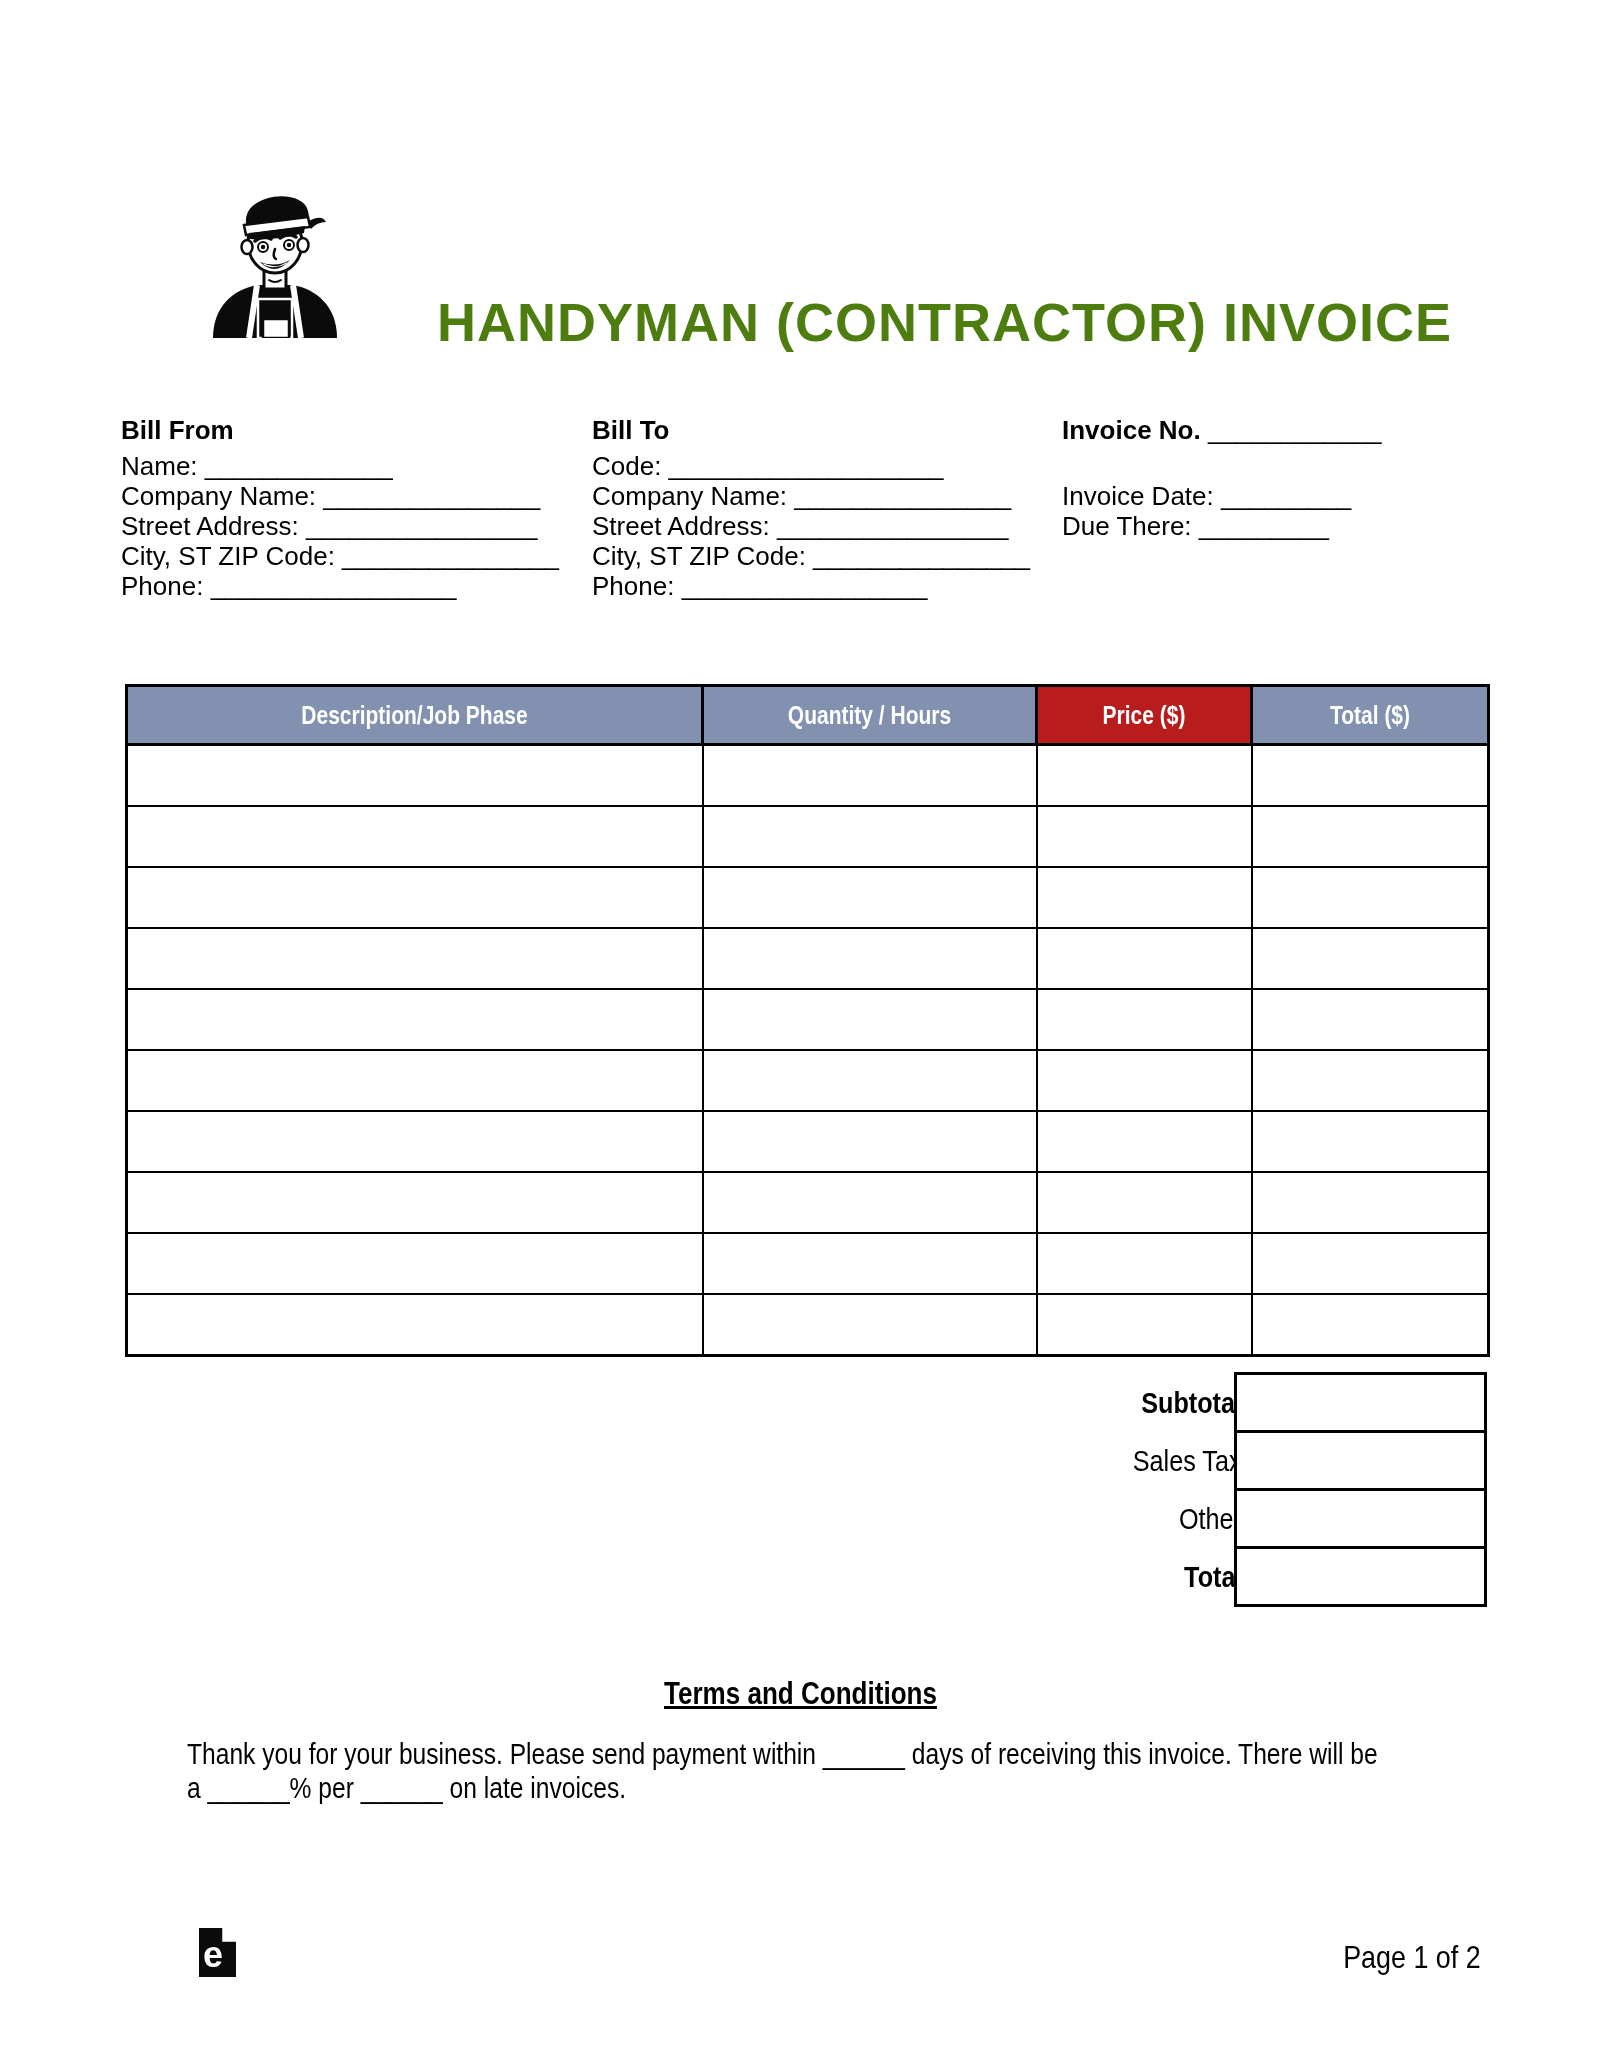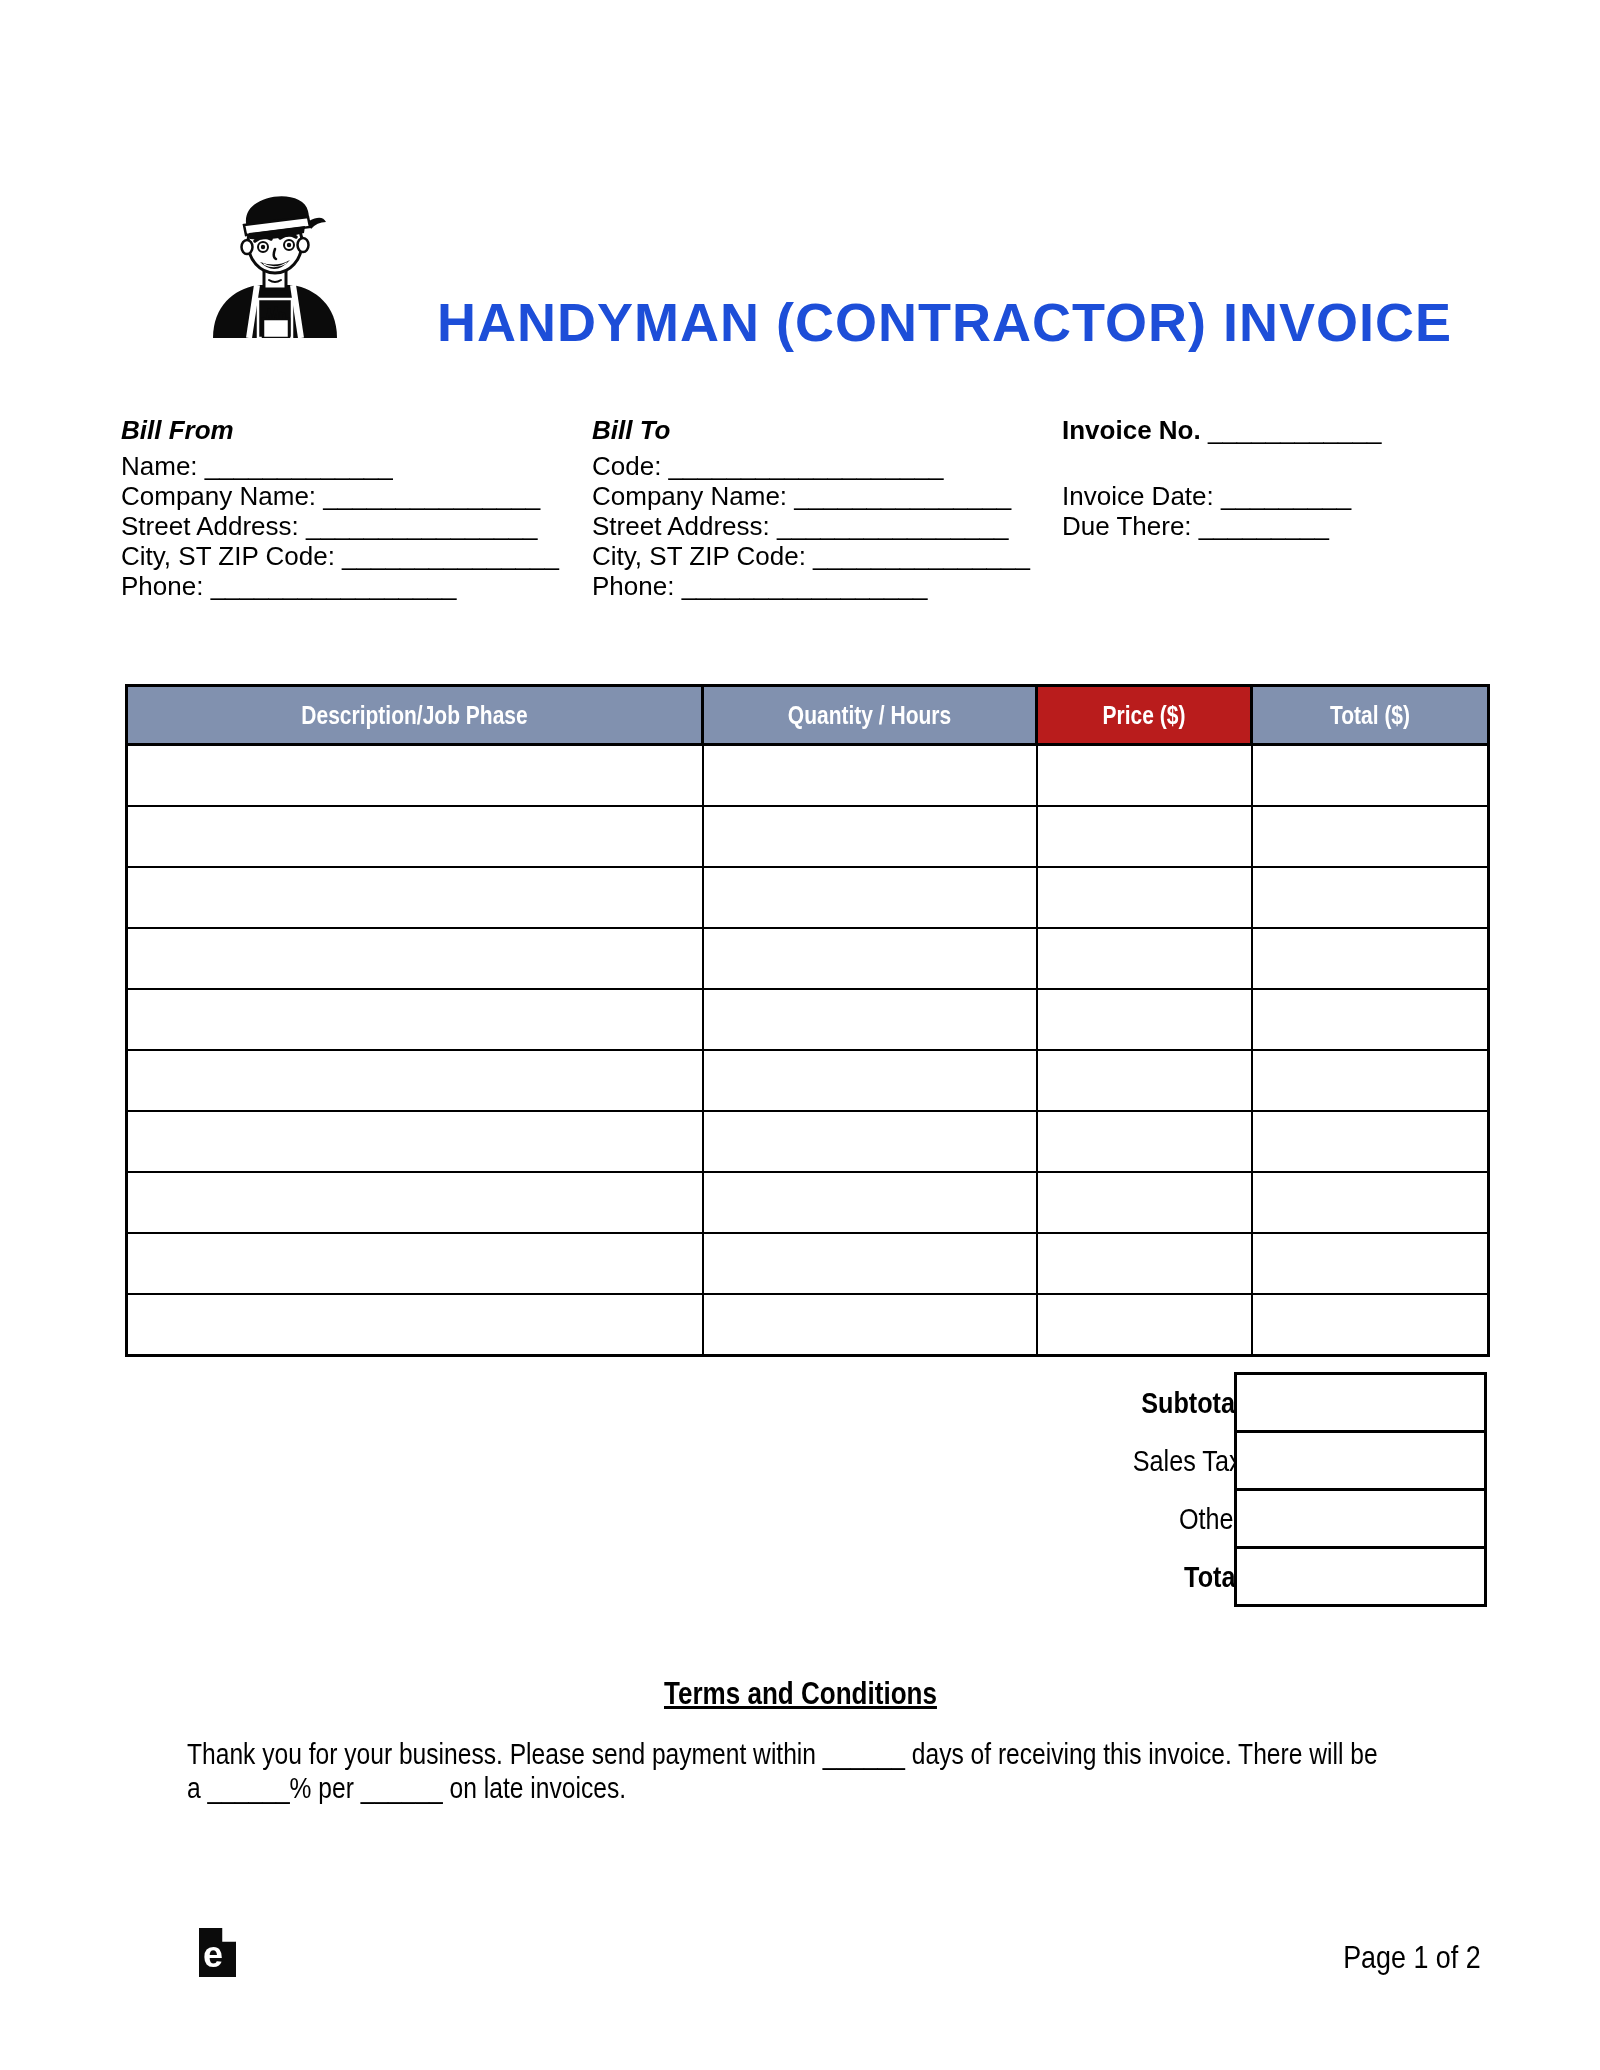--- a/index.html
+++ b/index.html
@@ -9,26 +9,26 @@
   }
   
   .cx{display:inline-block;transform:scaleX(0.84);}
   .cx-c{transform-origin:50% 50%;}
   .cx-r{transform-origin:100% 50%;}
 
   
   .hm-logo{position:absolute;left:205px;top:183px;width:140px;height:155px;}
   .doc-title{
     position:absolute;left:437px;top:291px;font-size:54px;font-weight:bold;
-    letter-spacing:1px;white-space:nowrap;color:#1d4ed8;
+    letter-spacing:1px;white-space:nowrap;color:#4d7c0f;
   }
 
   
   .info{position:absolute;top:415px;font-size:26px;line-height:30px;white-space:nowrap;}
-  .info .head{font-weight:bold;margin-bottom:6px;font-style:italic;}
+  .info .head{font-weight:bold;margin-bottom:6px;}
   .info-from{left:121px;}
   .info-to{left:592px;}
   .info-meta{left:1062px;}
   .meta-line-1{margin-bottom:36px;}
   .meta-line-2{}
   .blbl{font-weight:bold;}
 
   
   .items{
     position:absolute;left:125px;top:684px;width:1362px;

